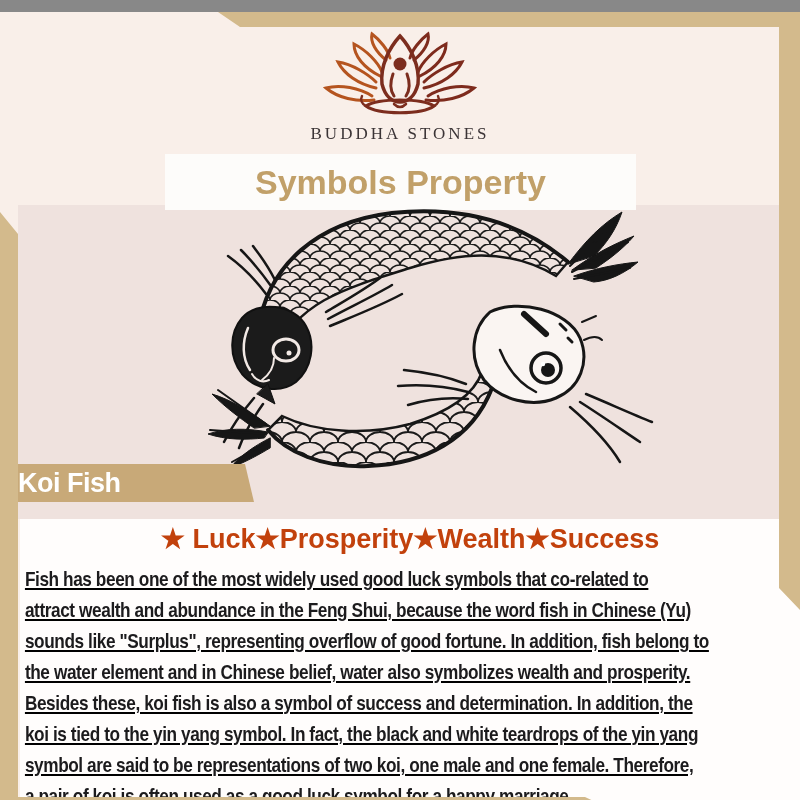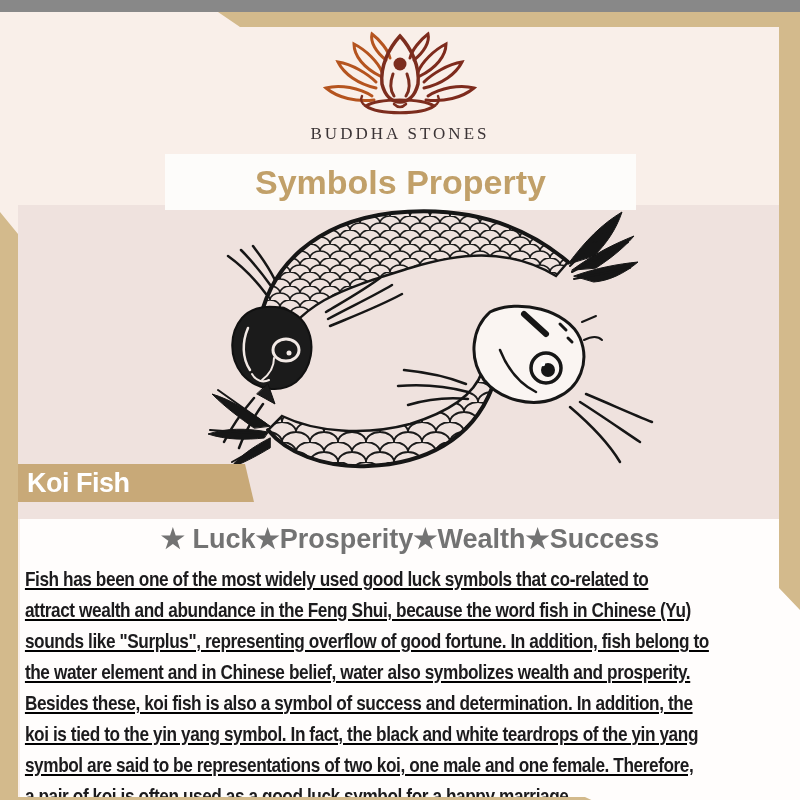--- a/index.html
+++ b/index.html
@@ -26,27 +26,27 @@
   
   .photo-panel{position:absolute;left:18px;top:193px;width:762px;height:314px;background:#efe2de;z-index:1;}
   .koi-svg{position:absolute;left:170px;top:190px;width:520px;height:280px;z-index:3;}
   
   .banner{
     position:absolute;left:18px;top:452px;width:238px;height:38px;z-index:4;
     background:#c8a978;clip-path:polygon(0 0,227px 0,236px 100%,0 100%);
   }
   .banner span{
     display:block;color:#ffffff;font-weight:700;font-size:27px;line-height:38px;
-    padding-left:9px;letter-spacing:-0.5px;
+    letter-spacing:-0.5px;
   }
   
   .text-panel{position:absolute;left:20px;top:507px;width:780px;height:293px;background:#fffdfc;z-index:5;}
   .tagline{
     height:36px;line-height:36px;margin-top:2px;text-align:center;
-    font-size:27px;font-weight:700;color:#737373;
+    font-size:27px;font-weight:700;color:#c2410c;
   }
   .desc{margin-top:6px;text-decoration:underline;}
   .desc .line{
     white-space:nowrap;height:31px;line-height:31px;padding-left:6px;
     font-size:21px;font-weight:700;color:#1c1b1d;letter-spacing:-0.5px;
     transform:scaleX(0.82);transform-origin:0 50%;
   }
 </style>
 </head>
 <body>

